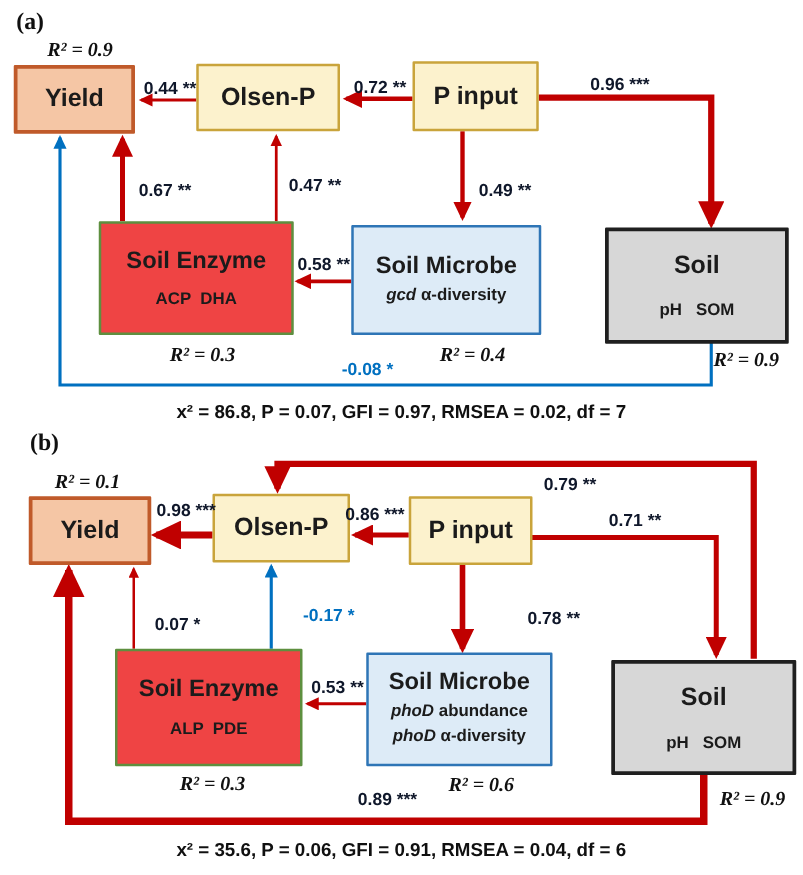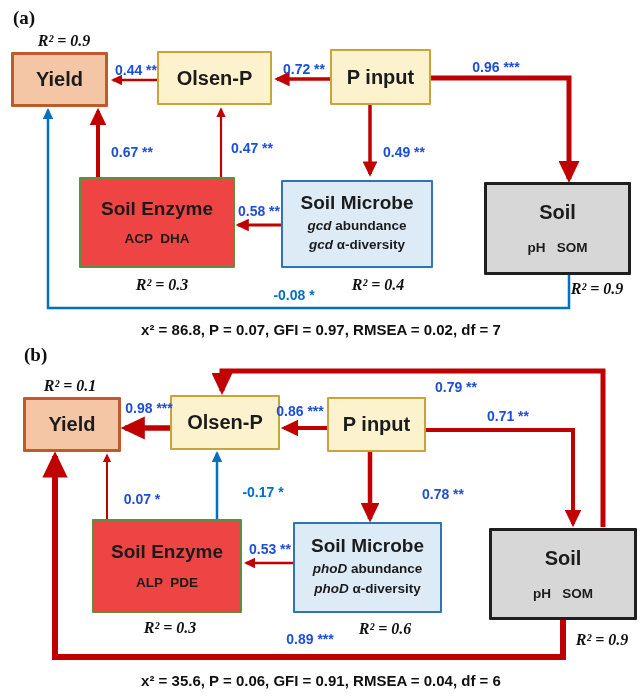--- a/index.html
+++ b/index.html
@@ -14,21 +14,21 @@
   .c-blue {background:#DDEBF7;border:2.5px solid #2E75B6;}
   .c-gray {background:#D7D7D7;border:3px solid #1F1F1F;}
   .title{font-size:20px;line-height:1.05;}
   .title.md{font-size:19px;}
   .sub{font-size:13.5px;white-space:pre;margin-top:13px;}
   .sub.soil{margin-top:17px;}
   .geneline{font-size:13.5px;line-height:1.45;}
   .geneline i{font-style:italic;}
   .mtitle{margin-bottom:3px;}
   .coef{position:absolute;transform:translate(-50%,-50%);font-weight:700;font-size:14px;
-        color:#1d4ed8;white-space:nowrap;}
+        color:#0f172a;white-space:nowrap;}
   .coef.neg{color:#0070C0;}
   .r2{position:absolute;transform:translate(-50%,-50%);font-family:"Liberation Serif","DejaVu Serif",serif;
       font-weight:700;font-style:italic;font-size:16px;color:#101010;white-space:nowrap;}
   .ptag{position:absolute;font-family:"Liberation Serif","DejaVu Serif",serif;font-weight:700;
         font-size:19px;color:#101010;}
   .fit{position:absolute;left:0;width:642px;text-align:center;font-weight:700;font-size:15px;color:#101010;}
 </style>
 </head>
 <body>
 
@@ -75,21 +75,20 @@
   </div>
   <div class="box c-gold" style="left:330px;top:49px;width:101px;height:56px;">
     <div class="title">P input</div>
   </div>
   <div class="box c-green" style="left:79px;top:177px;width:156px;height:91px;">
     <div class="title md">Soil Enzyme</div>
     <div class="sub">ACP  DHA</div>
   </div>
   <div class="box c-blue" style="left:281px;top:180px;width:152px;height:88px;">
     <div class="title md mtitle">Soil Microbe</div>
-    <div class="geneline"><i>gcd</i> <span>abundance</span></div>
     <div class="geneline"><i>gcd</i> <span>α-diversity</span></div>
   </div>
   <div class="box c-gray" style="left:484px;top:182px;width:147px;height:93px;">
     <div class="title">Soil</div>
     <div class="sub soil">pH   SOM</div>
   </div>
 
   <div class="coef" style="left:136px;top:70px;">0.44 **</div>
   <div class="coef" style="left:304px;top:69px;">0.72 **</div>
   <div class="coef" style="left:496px;top:67px;">0.96 ***</div>

